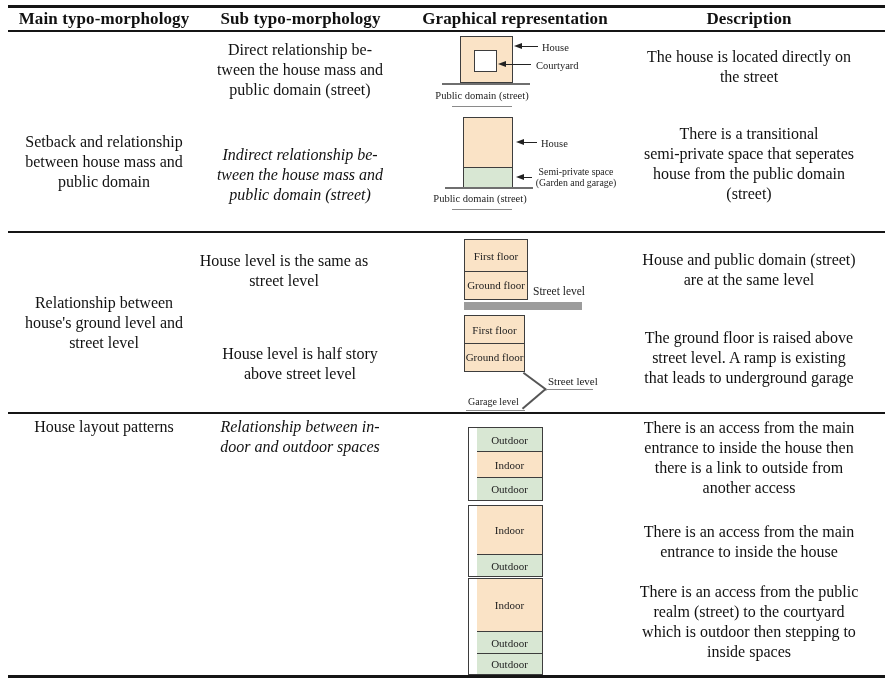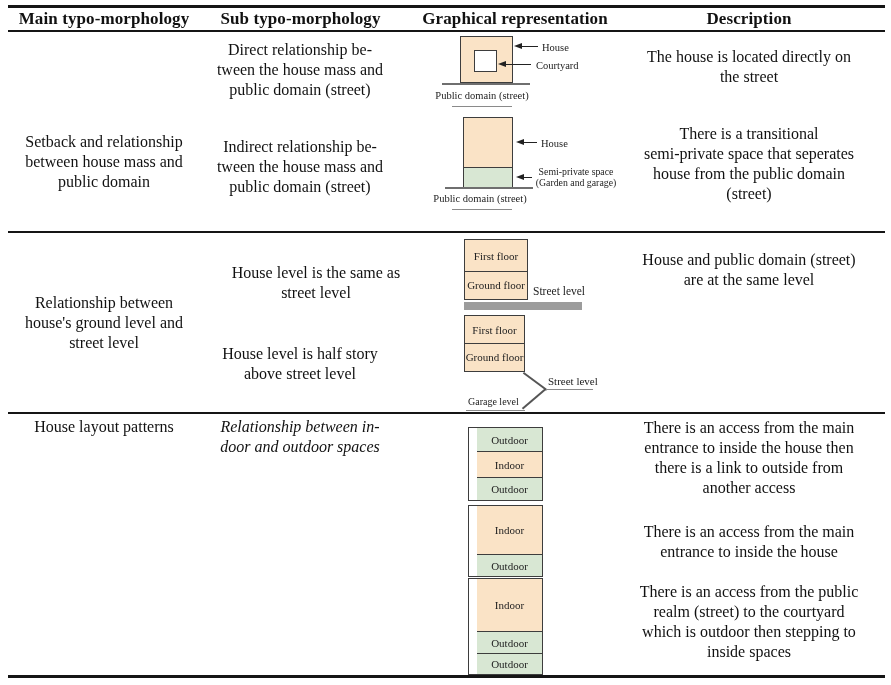--- a/index.html
+++ b/index.html
@@ -69,38 +69,41 @@
 between house mass and
 public domain</div>
   <div class="txt" style="left:8px;top:293px;width:192px;">Relationship between
 house's ground level and
 street level</div>
   <div class="txt" style="left:8px;top:417px;width:192px;">House layout patterns</div>
 
   <div class="txt" style="left:200px;top:40px;width:200px;">Direct relationship be-
 tween the house mass and
 public domain (street)</div>
-  <div class="txt" style="left:200px;top:137px;width:200px;">Indirect relationship be-
+  <div class="txt" style="left:200px;top:145px;width:200px;font-style:italic;">Indirect relationship be-
 tween the house mass and
 public domain (street)</div>
-  <div class="txt" style="left:216px;top:251px;width:200px;margin-top:12px;">House level is the same as
+  <div class="txt" style="left:184px;top:251px;width:200px;">House level is the same as
 street level</div>
   <div class="txt" style="left:200px;top:344px;width:200px;">House level is half story
 above street level</div>
   <div class="txt" style="left:200px;top:417px;width:200px;font-style:italic;">Relationship between in-
 door and outdoor spaces</div>
 
   <div class="txt" style="left:610px;top:47px;width:278px;">The house is located directly on
 the street</div>
   <div class="txt" style="left:610px;top:124px;width:278px;">There is a transitional
 semi-private space that seperates
 house from the public domain
 (street)</div>
   <div class="txt" style="left:610px;top:250px;width:278px;">House and public domain (street)
 are at the same level</div>
+  <div class="txt" style="left:610px;top:328px;width:278px;">The ground floor is raised above
+street level. A ramp is existing
+that leads to underground garage</div>
   <div class="txt" style="left:610px;top:418px;width:278px;">There is an access from the main
 entrance to inside the house then
 there is a link to outside from
 another access</div>
   <div class="txt" style="left:610px;top:522px;width:278px;">There is an access from the main
 entrance to inside the house</div>
   <div class="txt" style="left:610px;top:582px;width:278px;">There is an access from the public
 realm (street) to the courtyard
 which is outdoor then stepping to
 inside spaces</div>

